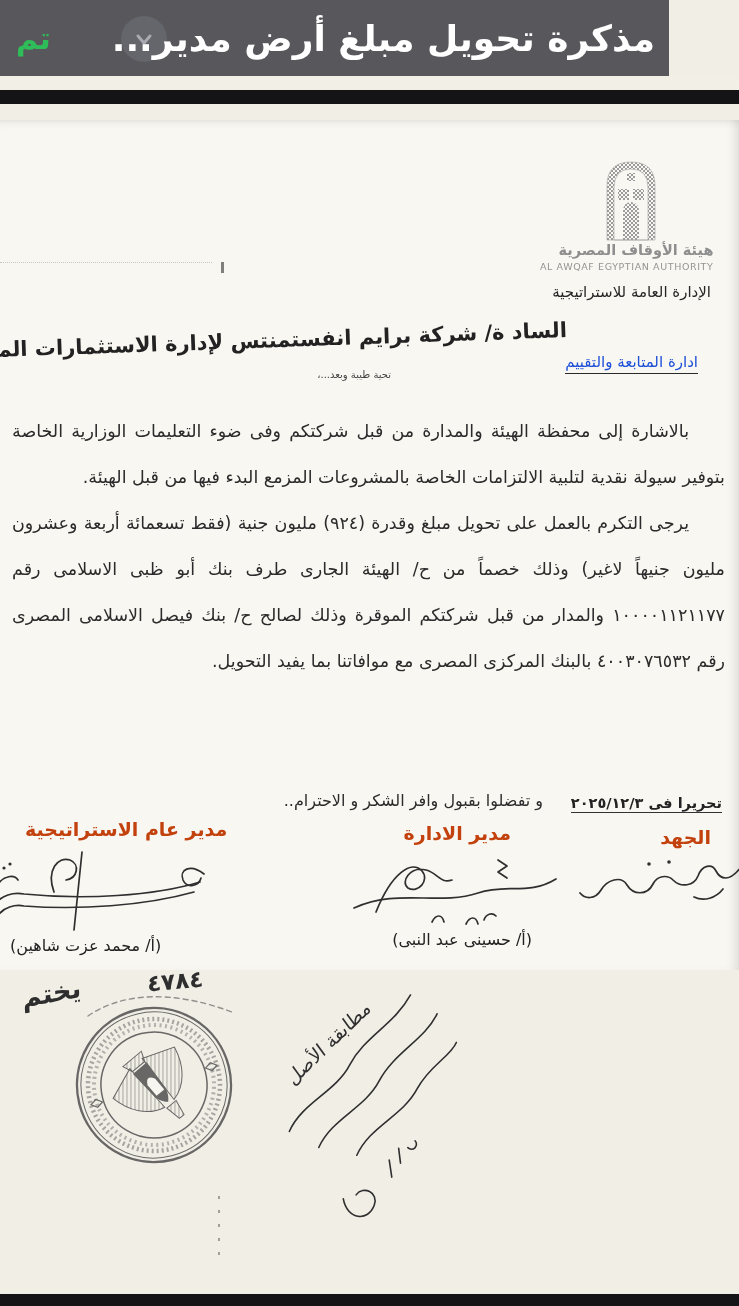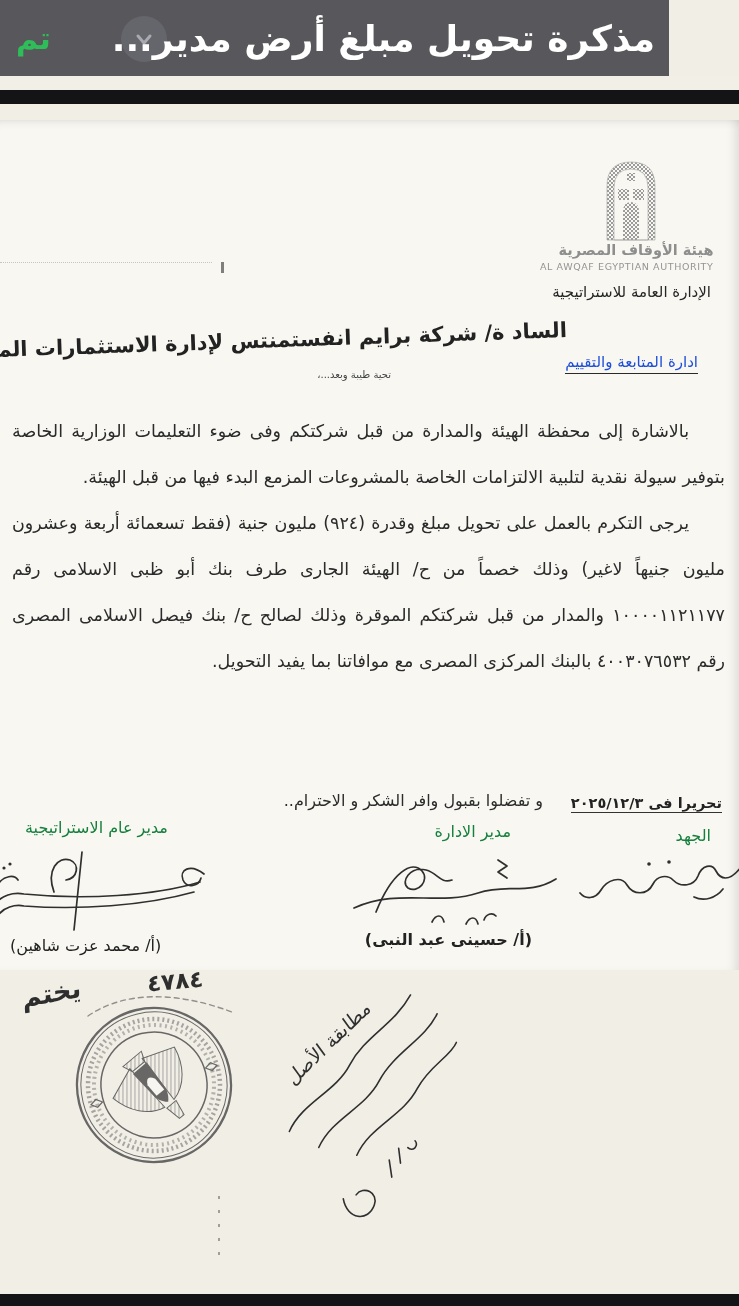--- a/index.html
+++ b/index.html
@@ -42,26 +42,26 @@
   .para { right:14px; left:12px; font-size:17.5px; line-height:46px; text-align:justify;
           text-align-last:right; text-indent:36px; color:#2b2b2b; }
   .p1 { top:288px; }
   .p2 { top:380px; }
   .p3 { top:548px; }
   .closing { top:629px; right:196px; font-size:16px; color:#2b2b2b;margin-top:42px; }
 
   
   .date-line { top:675px; right:17px; font-size:14.5px; font-weight:bold; color:#222;
                border-bottom:1.2px solid #333; padding-bottom:1px;margin-left:29px; }
-  .sig-title { font-size:16px; font-weight:400; color:#15803d; }
+  .sig-title { font-size:19px; font-weight:700; color:#c2410c; }
   .t-reviewer { top:706px; right:28px; }
   .t-manager  { top:702px; right:228px; }
   .t-gm       { top:698px; left:25px; }
   .sig-name { font-size:16px; color:#222; }
-  .n-manager { top:810px; right:207px;font-weight:bold; }
+  .n-manager { top:810px; right:207px; }
   .n-gm      { top:816px; left:10px; }
   svg.sig { overflow:visible; }
   .sig path, .sig line { fill:none; stroke:#2f2f2f; stroke-width:1.7; stroke-linecap:round; stroke-linejoin:round; }
   .sig-reviewer { top:729px; right:-8px; }
   .sig-manager  { top:726px; right:176px; }
   .sig-gm       { top:724px; left:-6px; }
 
   
   .hw { color:#2e2e2e; }
   .hw-ykhtm { top:858px; left:22px; font-size:26px; font-weight:600; transform:rotate(-10deg) skewX(-6deg); }

